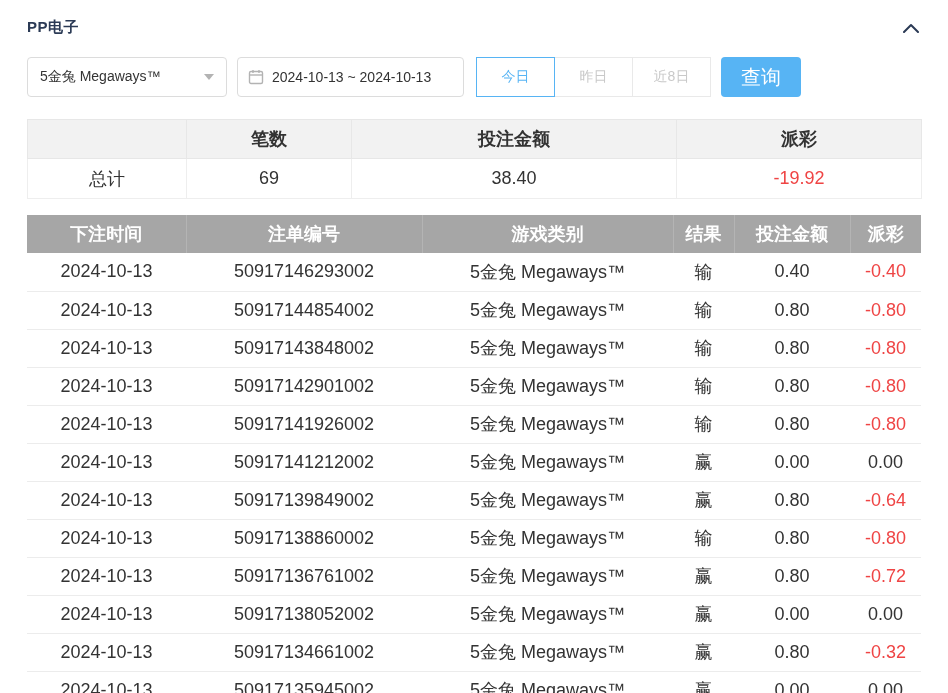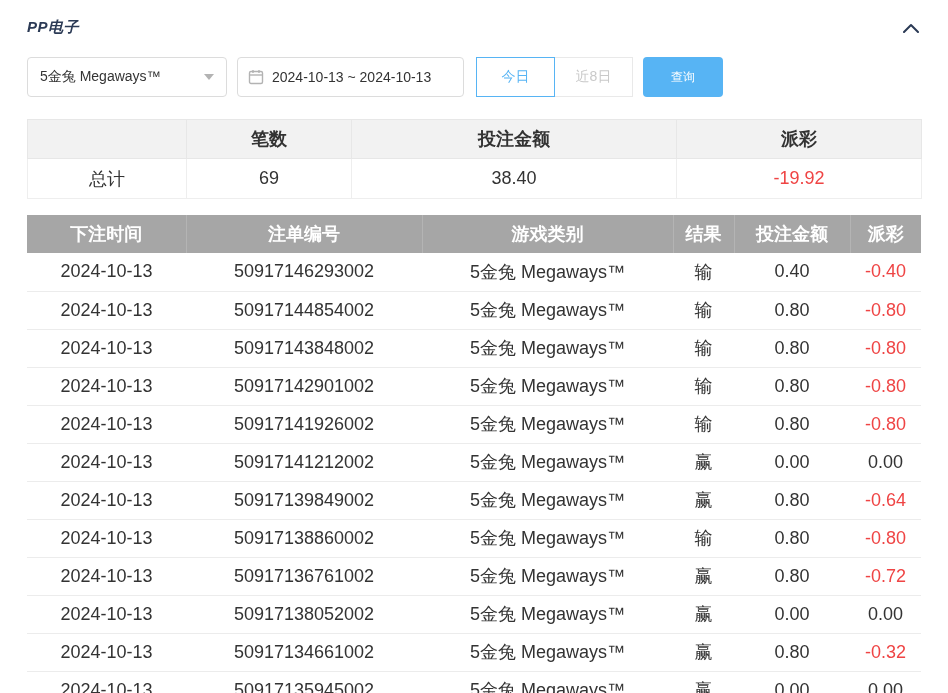--- a/index.html
+++ b/index.html
@@ -6,21 +6,21 @@
   html,body { width:948px; height:693px; }
   body {
     background:#ffffff;
     font-family:"Liberation Sans", sans-serif;
     color:#333333;
     overflow:hidden;
   }
   .page { padding:18px 27px 0 27px; }
 
   
-  .header-row { display:flex; justify-content:space-between; align-items:center; margin-bottom:20px;font-style:italic; }
+  .header-row { display:flex; justify-content:space-between; align-items:center; margin-bottom:20px; }
   .title { font-size:15px; font-weight:bold; color:#2b3a55; letter-spacing:0.5px; }
   .collapse-btn { background:none; border:none; cursor:pointer; padding:2px; display:flex; align-items:center; }
 
   
   .filters { display:flex; align-items:center; margin-bottom:22px; }
   .select {
     width:200px; height:40px; border:1px solid #dcdcdc; border-radius:4px;
     display:flex; align-items:center; justify-content:space-between;
     padding:0 12px; font-size:14px; color:#333; background:#fff; cursor:pointer;
   }
@@ -33,21 +33,21 @@
   .btn-group { display:flex; margin-left:12px; }
   .quick-btn {
     width:79px; height:40px; background:#fff; border:1px solid #e9e9e9;
     font-size:14px; color:#c9c9c9; display:flex; align-items:center; justify-content:center;
     cursor:pointer; margin-left:-1px; font-family:inherit;
   }
   .quick-btn:first-child { margin-left:0; }
   .quick-btn.active { border:1px solid #57b4f4; color:#57b4f4; position:relative; z-index:1; }
   .search-btn {
     width:80px; height:40px; margin-left:10px; background:#57b4f4; color:#fff;
-    border:none; border-radius:4px; font-size:12px; cursor:pointer; font-family:inherit;
+    border:none; border-radius:4px; font-size:20px; cursor:pointer; font-family:inherit;
   }
 
   
   table { border-collapse:collapse; table-layout:fixed; width:894px; font-size:18px; }
   td, th { overflow:hidden; white-space:nowrap; }
 
   .summary { margin-bottom:16px; }
   .summary th {
     background:#f2f2f2; height:39px; font-weight:bold; color:#333;
     text-align:center; border:1px solid #e7e7e7;
@@ -106,20 +106,21 @@
           <line x1="1.5" y1="6" x2="14.5" y2="6" stroke="#b3b3b3" stroke-width="1.4"></line>
           <line x1="5" y1="1" x2="5" y2="4" stroke="#b3b3b3" stroke-width="1.4"></line>
           <line x1="11" y1="1" x2="11" y2="4" stroke="#b3b3b3" stroke-width="1.4"></line>
         </svg>
       </span>
       <span>2024-10-13 ~ 2024-10-13</span>
     </div>
 
     <div class="btn-group">
       <button class="quick-btn active">今日</button>
+      <button class="quick-btn">昨日</button>
       <button class="quick-btn">近8日</button>
     </div>
 
     <button class="search-btn">查询</button>
   </div>
 
   <table class="summary">
     <thead>
       <tr>
         <th class="c0"></th>

